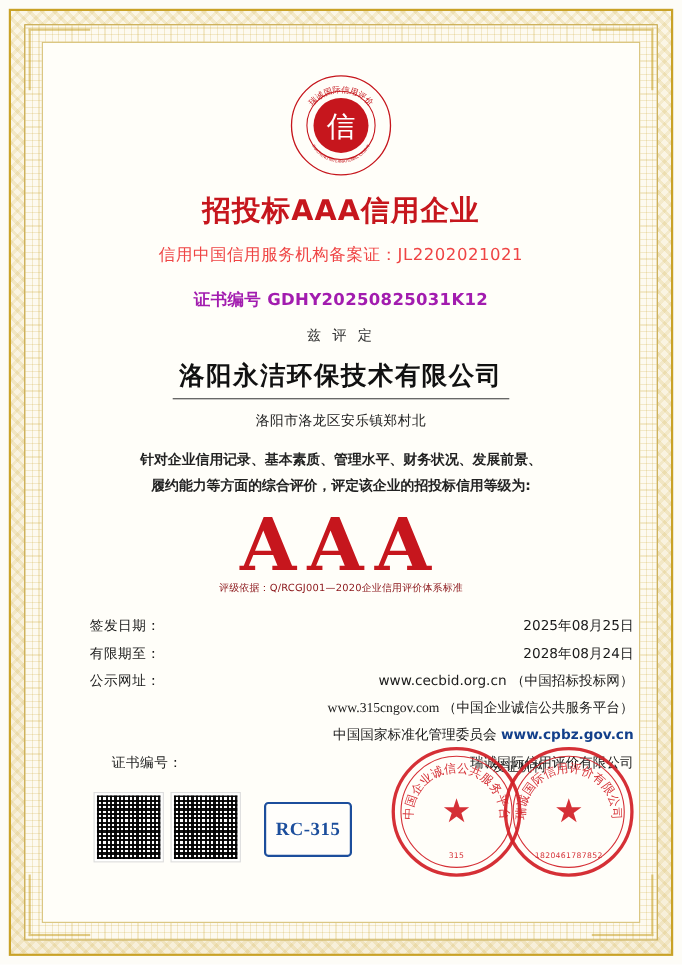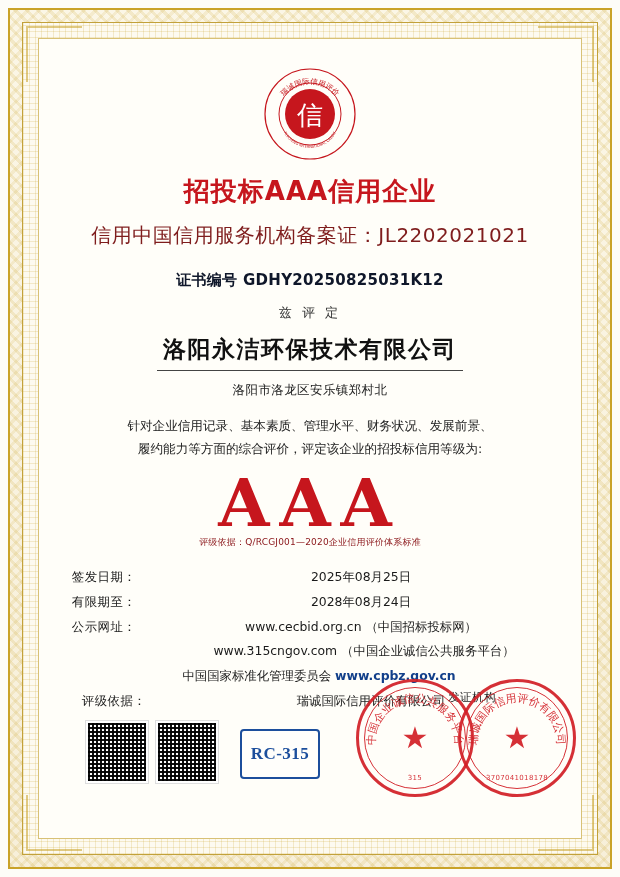--- a/index.html
+++ b/index.html
@@ -80,29 +80,29 @@
   .main-title {
     margin-top: 12px;
     font-size: 26px;
     font-weight: bold;
     letter-spacing: 1px;
     color: #c6161d;
     font-family: "DejaVu Sans", "Liberation Sans", sans-serif;
   }
   .subtitle {
     margin-top: 13px;
-    font-size: 20px;
-    color: #7f1d1d;
+    font-size: 15px;
+    color: #ef4444;
     letter-spacing: .5px;
   }
   .cert-no {
     margin-top: 22px;
     font-size: 15px;
     font-weight: bold;
-    color: #0f172a;
+    color: #a21caf;
     letter-spacing: .3px;
   }
   .hereby {
     margin-top: 14px;
     font-size: 13px;
     color: #333;
     letter-spacing: 3px;
   }
   .company {
     margin-top: 12px;
@@ -120,20 +120,21 @@
     color: #222;
     letter-spacing: .4px;
   }
   .statement {
     margin: 15px auto 0 auto;
     width: 420px;
     font-size: 12.6px;
     line-height: 1.85;
     color: #222;
     text-align: center;
+    font-weight: bold;
   }
 
   
   .grade {
     margin-top: 8px;
     font-family: "DejaVu Serif", "Liberation Serif", serif;
     font-size: 66px;
     font-weight: bold;
     color: #c6161d;
     letter-spacing: 10px;
@@ -142,30 +143,30 @@
   .grade-basis {
     margin-top: -2px;
     font-size: 9px;
     color: #8a1418;
     letter-spacing: .2px;
   }
 
   
   .details {
     margin-top: 16px;
-    text-align: center;
+    text-align: right;
     padding-left: 18px;
     font-size: 12.4px;
     color: #1a1a1a;
     line-height: 2.0;
   }
   .row { display: flex; align-items: baseline; }
   .row .lbl { width: 84px; flex: 0 0 auto; letter-spacing: .5px; }
   .row .val { flex: 1 1 auto; }
-  .url-line { padding-left: 90px; }
+  .url-line { padding-left: 90px; font-family: Liberation Serif, serif; }
   .link { color: #1a1a1a; }
   .blue-strong { font-weight: bold; color: #123f8a; }
 
   
   .bottom {
     position: absolute;
     left: 0; right: 0; bottom: 6px;
     height: 120px;
   }
   .qr {
@@ -307,21 +308,21 @@
       <div class="url-line">
         <span class="link">www.315cngov.com （中国企业诚信公共服务平台）</span>
       </div>
       <div class="row">
         <span class="val">
           <span>中国国家标准化管理委员会</span>
           <span class="blue-strong">www.cpbz.gov.cn</span>
         </span>
       </div>
       <div class="row">
-        <span class="lbl" style="width:104px">评级依据：</span>
+        <span class="lbl" style="width:104px">证书编号：</span>
         <span class="val">瑞诚国际信用评价有限公司</span>
       </div>
     </div>
 
     <div class="bottom">
       <div class="qr q1"></div>
       <div class="qr q2"></div>
       <div class="rc315">RC-315</div>
 
       <div class="sign-label">发证机构</div>
@@ -348,18 +349,18 @@
           <svg width="112" height="112" viewBox="0 0 112 112" aria-hidden="true">
             <defs>
                 <path id="s2arc" d="M 16,60 A 40,40 0 0 1 96,60" fill="none"></path>
               </defs>
             <text font-size="11" fill="#d21f26" font-family="DejaVu Sans, sans-serif">
               <textPath href="#s2arc" startOffset="50%" text-anchor="middle">瑞诚国际信用评价有限公司</textPath>
             </text>
           </svg>
         </div>
         <div class="star">★</div>
-        <div class="bottom-num">3707041018178</div>
+        <div class="bottom-num">1820461787852</div>
       </div>
     </div>
 
   </div>
 </div>
 
 </body></html>

